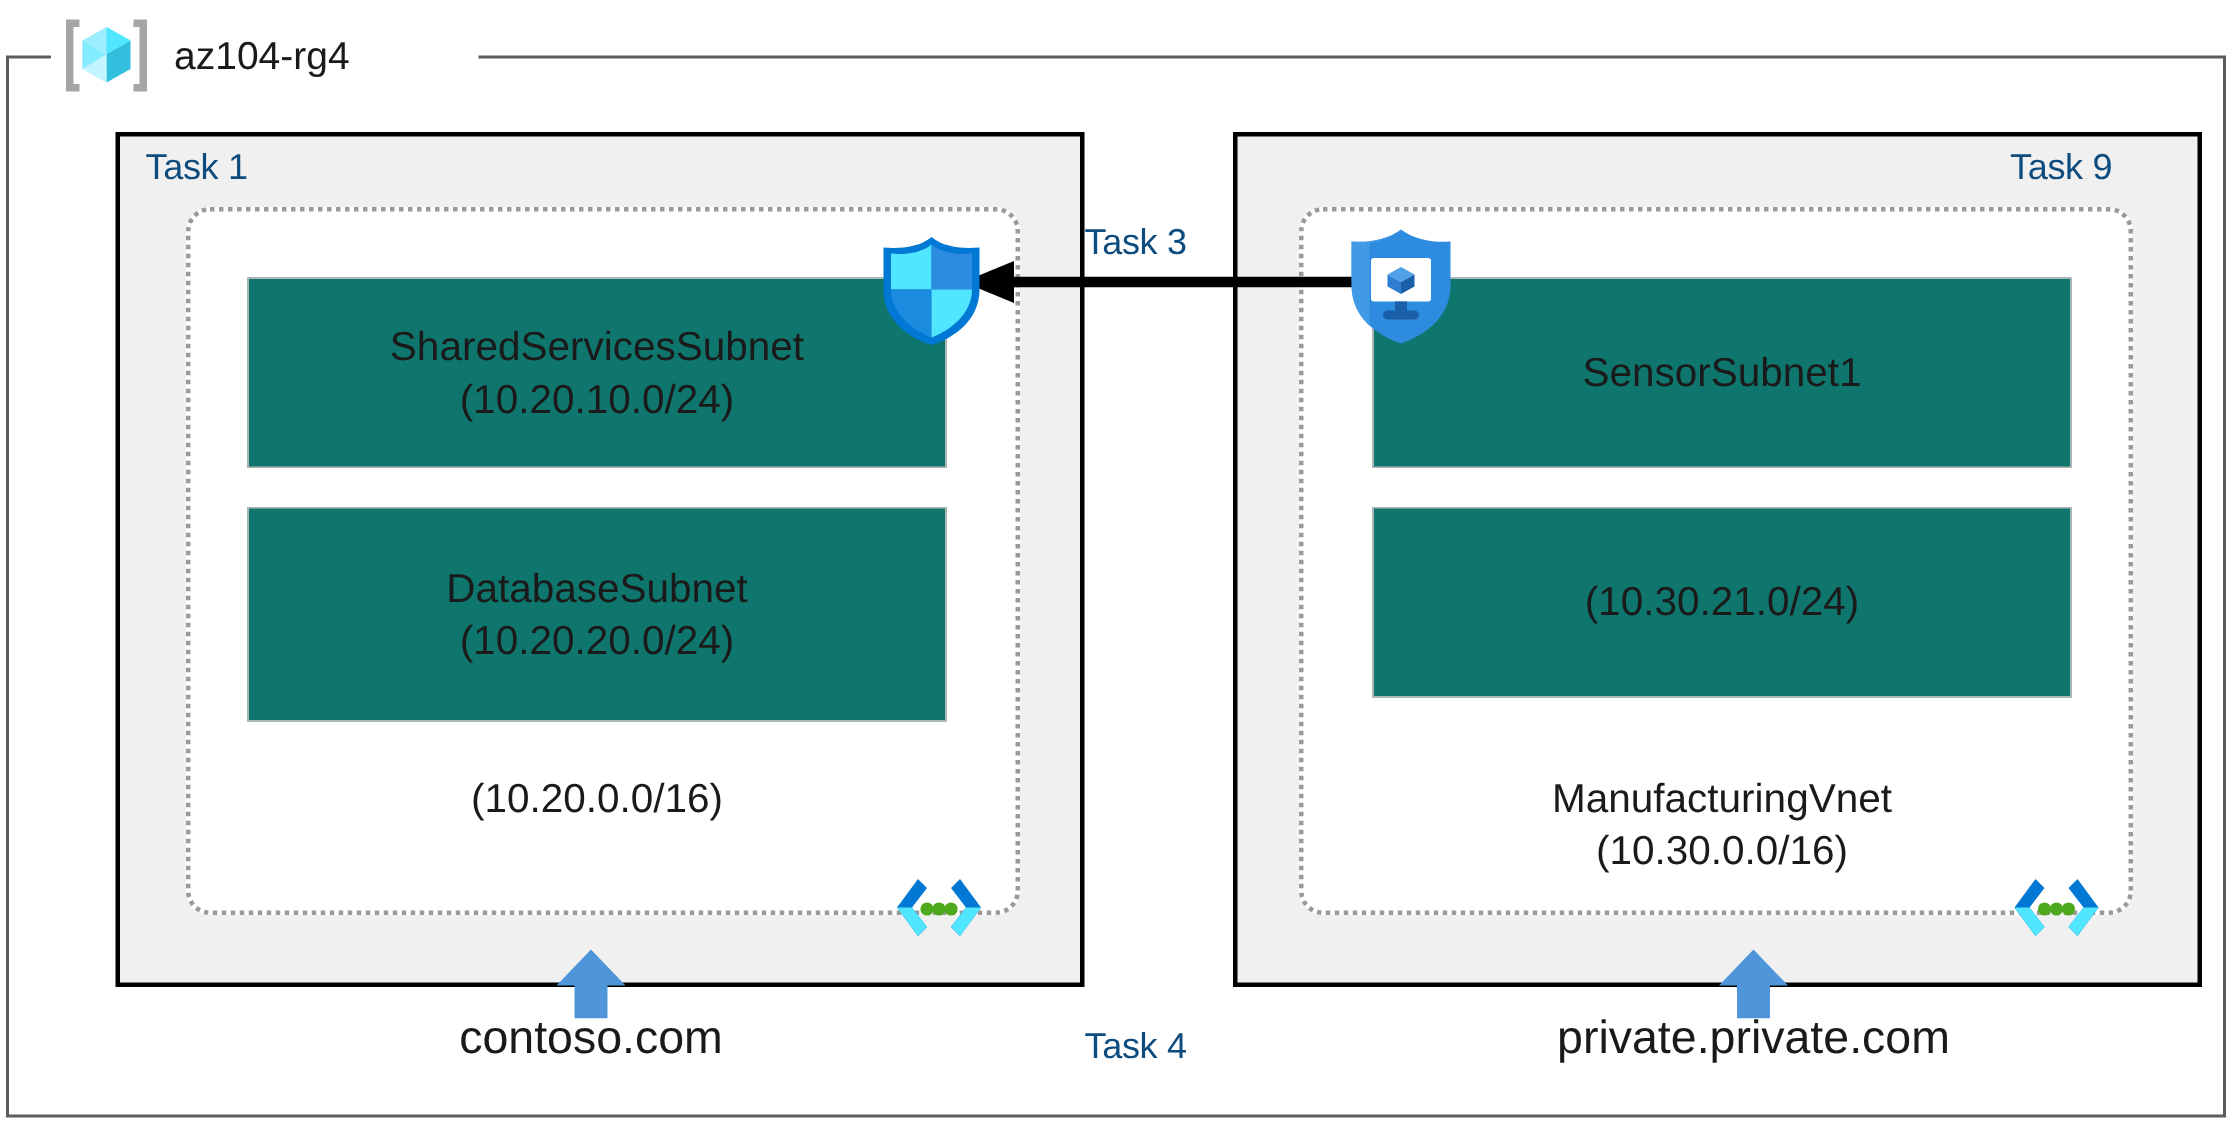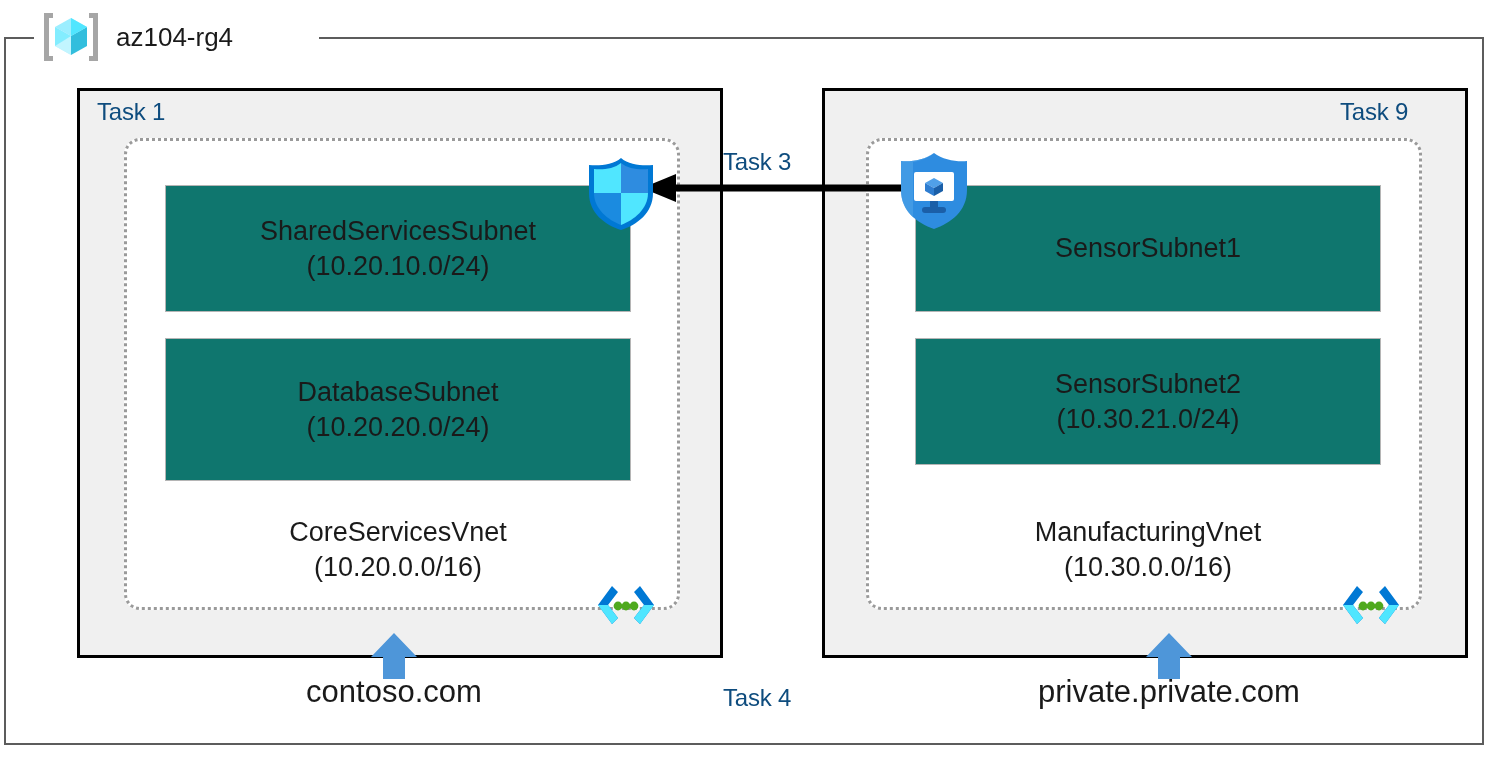--- a/index.html
+++ b/index.html
@@ -205,21 +205,20 @@
     <span class="subnet-name">SharedServicesSubnet</span>
     <span class="subnet-cidr">(10.20.10.0/24)</span>
   </div>
 
   <div class="subnet" id="subnet-database">
     <span class="subnet-name">DatabaseSubnet</span>
     <span class="subnet-cidr">(10.20.20.0/24)</span>
   </div>
 
   <div class="vnet-caption" id="caption-core">
-    <div>CoreServicesVnet</div>
     <div>(10.20.0.0/16)</div>
   </div>
 
   <span class="vnet-glyph" id="glyph-core">
     <svg viewBox="0 0 64 46" xmlns="http://www.w3.org/2000/svg">
       <path d="M18 4 L4 23 L18 42 L24 36 L14 23 L24 10 Z" fill="#0078D4"></path>
       <path d="M4 23 L18 42 L24 36 L14 23 Z" fill="#50E6FF"></path>
       <path d="M46 4 L60 23 L46 42 L40 36 L50 23 L40 10 Z" fill="#0078D4"></path>
       <path d="M60 23 L46 42 L40 36 L50 23 Z" fill="#50E6FF"></path>
       <circle cx="24" cy="24" r="4.4" fill="#4FA91E"></circle>
@@ -231,21 +230,20 @@
   <div class="task-panel" id="panel-task2"></div>
   <div class="task-label" id="label-task2">Task 9</div>
 
   <div class="vnet" id="vnet-manu"></div>
 
   <div class="subnet" id="subnet-sensor1">
     <span class="subnet-name">SensorSubnet1</span>
   </div>
 
   <div class="subnet" id="subnet-sensor2">
-    <span class="subnet-name">SensorSubnet2</span>
     <span class="subnet-cidr">(10.30.21.0/24)</span>
   </div>
 
   <div class="vnet-caption" id="caption-manu">
     <div>ManufacturingVnet</div>
     <div>(10.30.0.0/16)</div>
   </div>
 
   <span class="vnet-glyph" id="glyph-manu">
     <svg viewBox="0 0 64 46" xmlns="http://www.w3.org/2000/svg">

